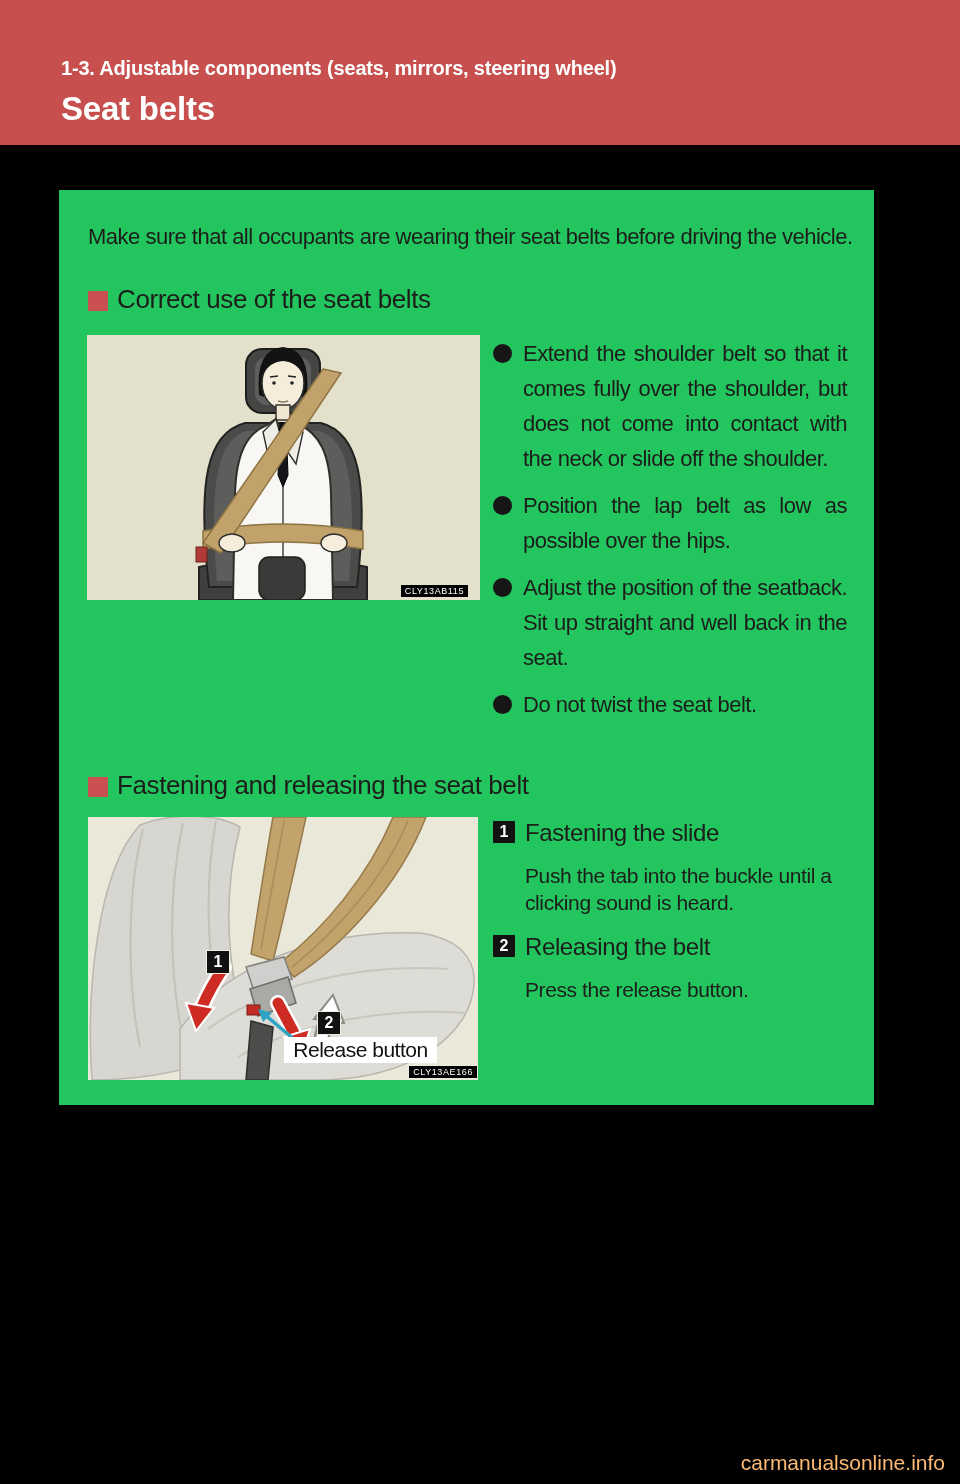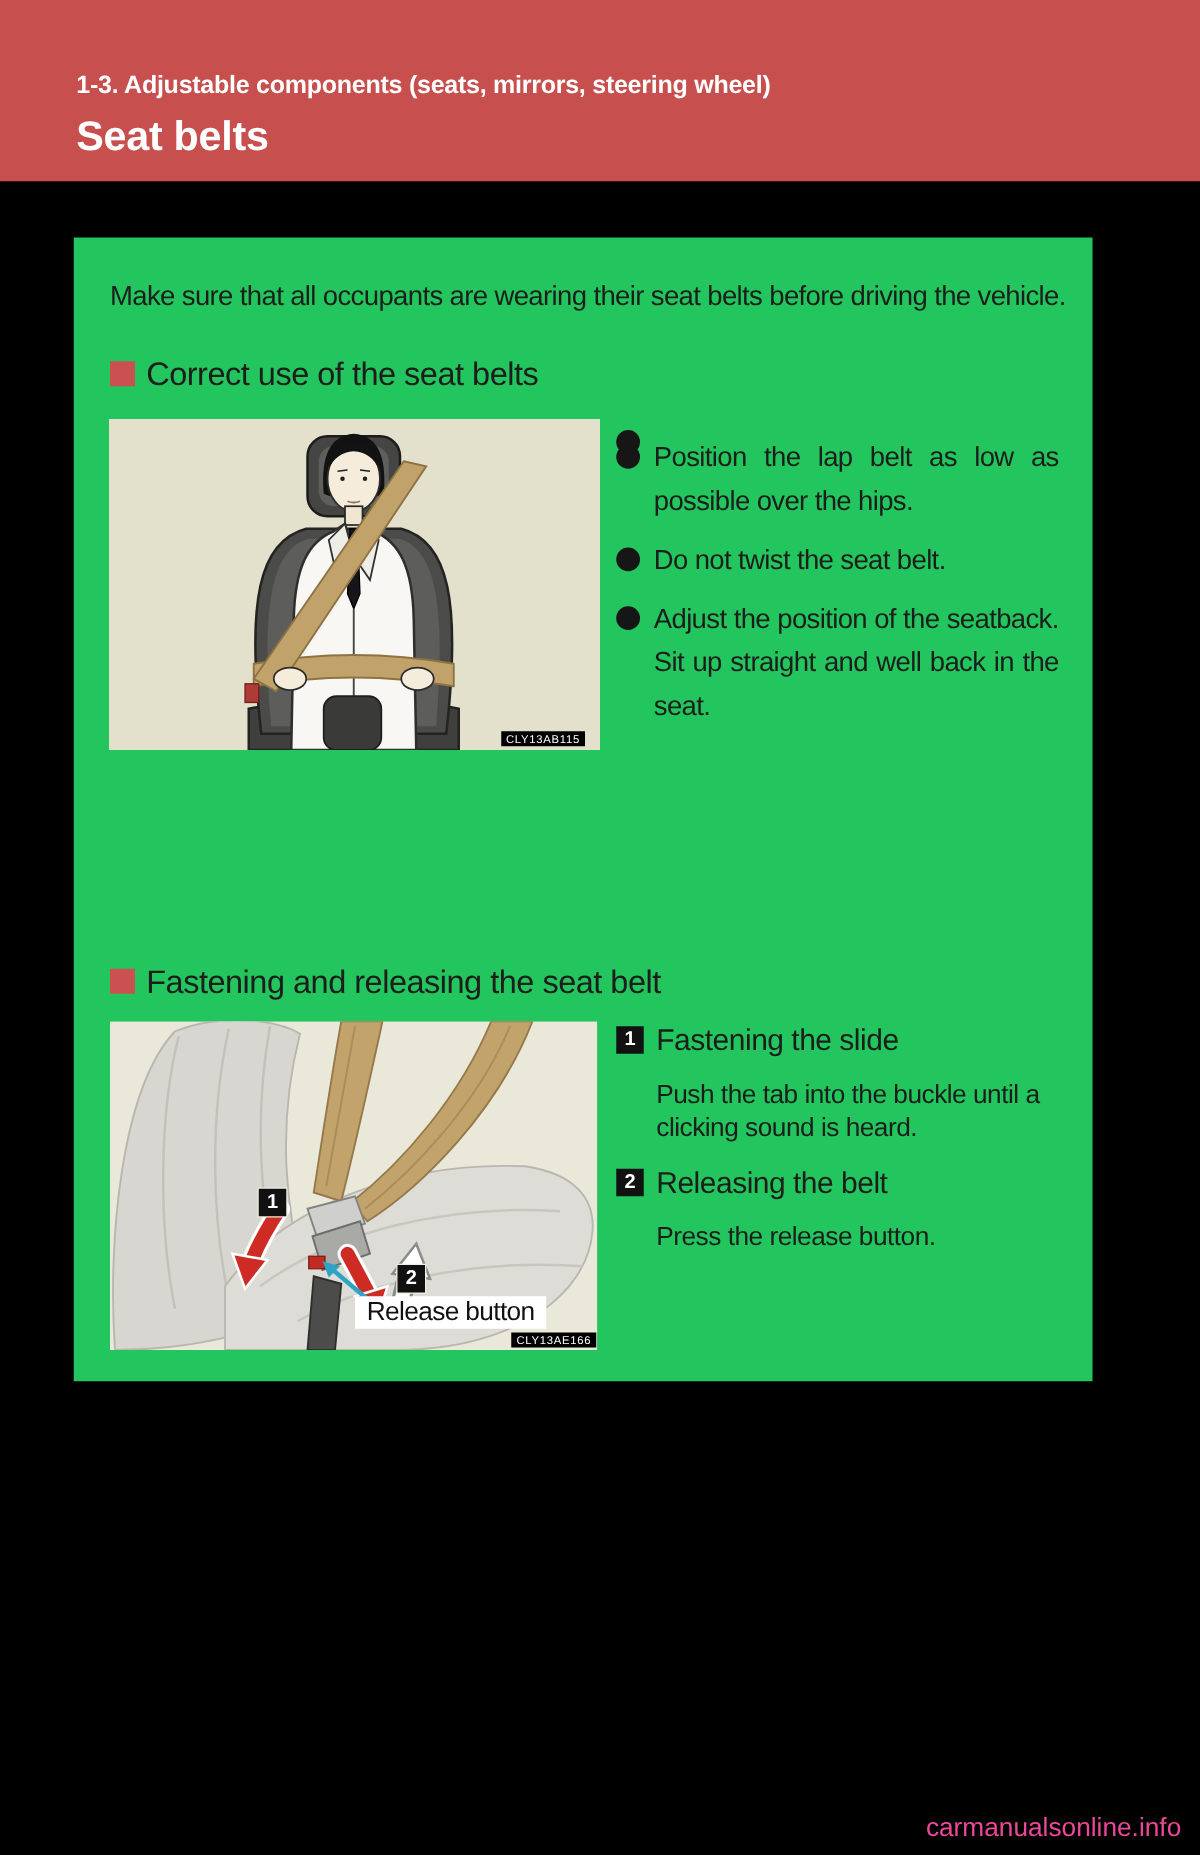--- a/index.html
+++ b/index.html
@@ -9,21 +9,21 @@
   
   .header-band{position:absolute;left:0;top:0;width:960px;height:145px;background:#c7504f;}
   .breadcrumb{position:absolute;left:61px;top:57px;font-size:20px;font-weight:bold;color:#fff;letter-spacing:-0.2px;}
   .page-title{position:absolute;left:61px;top:90px;font-size:33px;font-weight:bold;color:#fff;letter-spacing:-0.2px;}
 
   
   .content-box{position:absolute;left:59px;top:190px;width:815px;height:915px;background:#22c55e;}
 
   .intro{position:absolute;left:29px;top:9px;width:780px;font-size:22px;line-height:32px;letter-spacing:-0.5px;}
 
-  .section-header{position:absolute;left:29px;display:flex;align-items:flex-start;}
+  .section-header{position:absolute;left:29px;display:flex;align-items:center;}
   .section-header .marker{width:20px;height:20px;background:#cb5052;margin:4px 9px 0 0;flex:none;}
   .section-header .heading{font-size:26px;line-height:28px;letter-spacing:-0.4px;}
   .sec1{top:95px;}
   .sec2{top:581px;}
 
   
   .illus{position:absolute;overflow:hidden;}
   .illus1{left:28px;top:145px;width:393px;height:265px;}
   .illus2{left:29px;top:627px;width:390px;height:263px;}
   .illus svg{display:block;}
@@ -48,21 +48,21 @@
 
   
   .ov-badge{position:absolute;width:22px;height:22px;background:#111;color:#fff;font-size:16px;
             font-weight:bold;line-height:22px;text-align:center;box-shadow:0 0 0 1px #efeee0;}
   .badge-1{left:119px;top:134px;}
   .badge-2{left:230px;top:195px;}
   .callout-label{position:absolute;left:196px;top:220px;width:153px;height:26px;background:#fff;
                  color:#111;font-size:21px;line-height:26px;text-align:center;letter-spacing:-0.5px;white-space:nowrap;}
 
   
-  .watermark{position:absolute;right:15px;bottom:9px;color:#ec4899;font-size:21px;letter-spacing:0;text-align:right;}
+  .watermark{position:absolute;right:15px;bottom:9px;color:#fdba74;font-size:21px;letter-spacing:0;text-align:right;}
 </style>
 </head>
 <body>
 
 <div class="page">
 
   <div class="header-band">
     <div class="breadcrumb">1-3. Adjustable components (seats, mirrors, steering wheel)</div>
     <div class="page-title">Seat belts</div>
   </div>
@@ -114,24 +114,24 @@
         <ellipse cx="247" cy="208" rx="13" ry="9" fill="#f5ecdc" stroke="#2b2b29" stroke-width="1.4"></ellipse>
 
         <rect x="109" y="212" width="11" height="15" fill="#b03a35" stroke="#6e221f"></rect>
 
         <rect x="172" y="222" width="46" height="43" rx="10" fill="#3a3a38" stroke="#1f1f1d" stroke-width="1.5"></rect>
       </svg>
       <div class="img-code">CLY13AB115</div>
     </div>
 
     <ul class="bullets">
-      <li><span class="dot"></span></li>
+      <li><span class="dot"></span><span>Extend the shoulder belt so that it comes fully over the shoulder, but does not come into contact with the neck or slide off the shoulder.</span></li>
       <li><span class="dot"></span><span>Position the lap belt as low as possible over the hips.</span></li>
+      <li><span class="dot"></span><span>Adjust the position of the seatback. Sit up straight and well back in the seat.</span></li>
       <li><span class="dot"></span><span>Do not twist the seat belt.</span></li>
-      <li><span class="dot"></span><span>Adjust the position of the seatback. Sit up straight and well back in the seat.</span></li>
     </ul>
 
     <div class="section-header sec2">
       <span class="marker"></span>
       <span class="heading">Fastening and releasing the seat belt</span>
     </div>
 
     <div class="illus illus2">
       <svg width="390" height="263" viewBox="0 0 390 263">
         <rect x="0" y="0" width="390" height="263" fill="#eae8d8"></rect>

